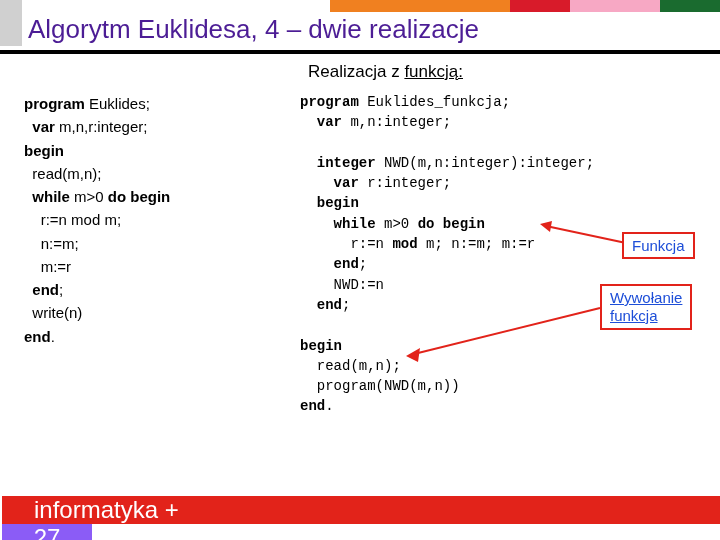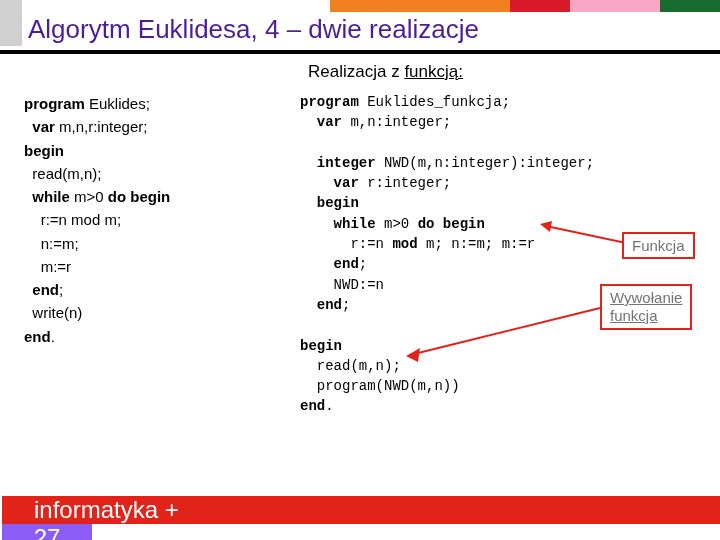--- a/index.html
+++ b/index.html
@@ -71,21 +71,21 @@
   }
   .kw { font-weight: bold; }
 
   .callout {
     position: absolute;
     border: 2px solid #e2231a;
     background: #fff;
     font-family: Arial, sans-serif;
     font-size: 15px;
     padding: 3px 8px;
-    color: #737373;
+    color: #1d4ed8;
   }
   .callout.funkcja { top: 232px; left: 622px; }
   .callout.wywolanie { top: 284px; left: 600px; line-height: 1.2; text-decoration: underline; }
 
   .arrow {
     position: absolute;
     background: transparent;
   }
   .arrow svg { position: absolute; }
   .arrow1 { top: 218px; left: 540px; width: 90px; height: 30px; }

